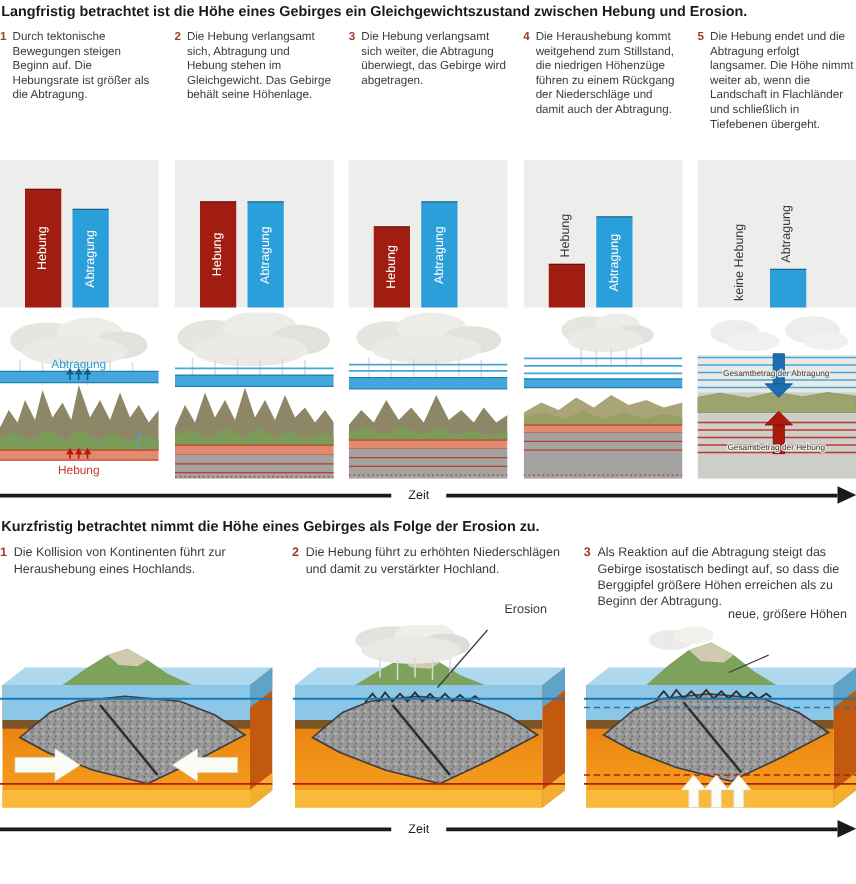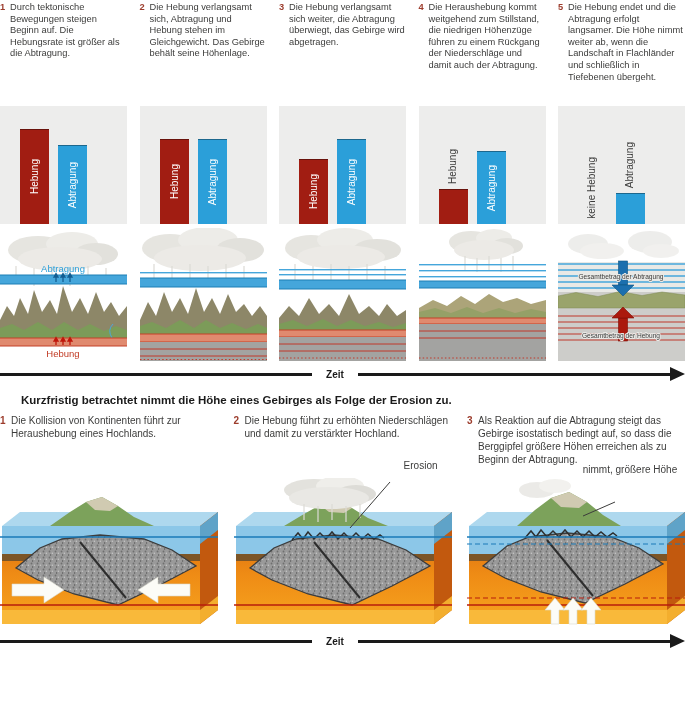--- a/index.html
+++ b/index.html
@@ -1,36 +1,36 @@
 <!DOCTYPE html>
 <html><head>
 <meta charset="utf-8">
 <style>
   html,body{margin:0;padding:0;background:#fff;}
   body{width:685px;height:707px;overflow:hidden;font-family:"Liberation Sans",sans-serif;color:#3c3c3b;}
   .page{width:685px;padding:2px 0 0 0;box-sizing:border-box;}
   .title{font-size:11.5px;font-weight:bold;color:#1a1a1a;margin:2px 0 8px 1px;}
-  .t2{margin-top:14px;padding-left:20px;}
+  .t2{margin-top:14px;}
   
   .trow{display:flex;justify-content:space-between;width:685px;}
   .tpanel{width:127px;}
   .ptextrow{display:flex;height:104px;font-size:9.3px;line-height:1.25;}
   .num{width:8px;font-weight:bold;color:#9c3c2c;flex:none;margin-right:2px;}
   .chart{position:relative;width:127px;height:118px;background:#ededec;}
   .bar{position:absolute;bottom:0;width:29px;display:flex;align-items:center;justify-content:center;border-top:1px solid rgba(0,0,0,0.35);}
   .bar.hb{left:20px;}
   .bar.ab{left:58px;}
   .vlabel{writing-mode:vertical-rl;transform:rotate(180deg);font-size:10px;white-space:nowrap;}
   .vin{color:#fff;}
   .vout{position:absolute;color:#3c3c3b;}
   .ls{display:block;width:127px;height:133px;margin-top:4px;}
   
   .zeit{display:flex;align-items:center;width:685px;margin:8px 0 12px 0;}
   .zline{flex:1;height:3px;background:#1a1a1a;}
-  .zlabel{font-size:10px;color:#1a1a1a;padding:0 14px;font-weight:bold;}
+  .zlabel{font-size:10px;color:#1a1a1a;padding:0 14px;}
   .zarrow{position:relative;margin-right:15px;}
   .zarrow::after{content:"";position:absolute;right:-15px;top:-6px;width:0;height:0;
     border-left:15px solid #1a1a1a;border-top:7px solid transparent;border-bottom:7px solid transparent;}
   
   .brow{display:flex;justify-content:space-between;width:685px;}
   .bpanel{width:218px;position:relative;}
   .bptext{display:flex;height:64px;font-size:10px;line-height:1.3;}
   .bnum{width:9px;font-weight:bold;color:#9c3c2c;flex:none;margin-right:2px;}
   .block{display:block;width:218px;height:150px;}
   .anno{position:absolute;font-size:10px;color:#3c3c3b;}
@@ -40,20 +40,21 @@
   .lbl-blue{fill:#2b9fd9;font-size:9.5px;font-family:"Liberation Sans",sans-serif;}
   .lbl-red{fill:#c13a23;font-size:9.5px;font-family:"Liberation Sans",sans-serif;}
   .lbl-sm{fill:#3c3c3b;font-size:6.6px;font-family:"Liberation Sans",sans-serif;
     paint-order:stroke;stroke:#eaeae7;stroke-width:2px;stroke-linejoin:round;text-anchor:middle;}
 </style>
 </head>
 <body>
 
 <div class="page">
 
+  <div class="title">Langfristig betrachtet ist die Höhe eines Gebirges ein Gleichgewichtszustand zwischen Hebung und Erosion.</div>
 
   <div class="trow">
 
     <div class="tpanel">
       <div class="ptextrow">
         <span class="num">1</span>
         <span>Durch tektonische Bewegungen steigen Beginn auf. Die Hebungsrate ist größer als die Abtragung.</span>
       </div>
       <div class="chart">
         <div class="bar hb" style="height: 94px; background: rgb(161, 29, 18);">
@@ -437,21 +438,21 @@
         <line x1="0" y1="66" x2="218" y2="66" stroke="#1a7ab8" stroke-width="1.2" stroke-dasharray="5 3"></line>
         <line x1="0" y1="120" x2="218" y2="120" stroke="#b71c0c" stroke-width="1.2" stroke-dasharray="5 3"></line>
         <line x1="0" y1="127" x2="218" y2="127" stroke="#b71c0c" stroke-width="1.4"></line>
         <g fill="#fcfcf7" stroke="#d8d8cc" stroke-width="0.6">
           <polygon points="84,146 84,132 78,132 88,120 98,132 92,132 92,146"></polygon>
           <polygon points="102,146 102,132 96,132 106,120 116,132 110,132 110,146"></polygon>
           <polygon points="120,146 120,132 114,132 124,120 134,132 128,132 128,146"></polygon>
         </g>
         <line x1="148" y1="24" x2="116" y2="38" stroke="#3c3c3b" stroke-width="1"></line>
       </svg>
-      <div class="anno anno-hoehe">nimmt, größere Höhe</div>
+      <div class="anno anno-hoehe">neue, größere Höhen</div>
     </div>
   </div>
 
   <div class="zeit">
     <div class="zline"></div>
     <span class="zlabel">Zeit</span>
     <div class="zline zarrow"></div>
   </div>
 
 </div>

